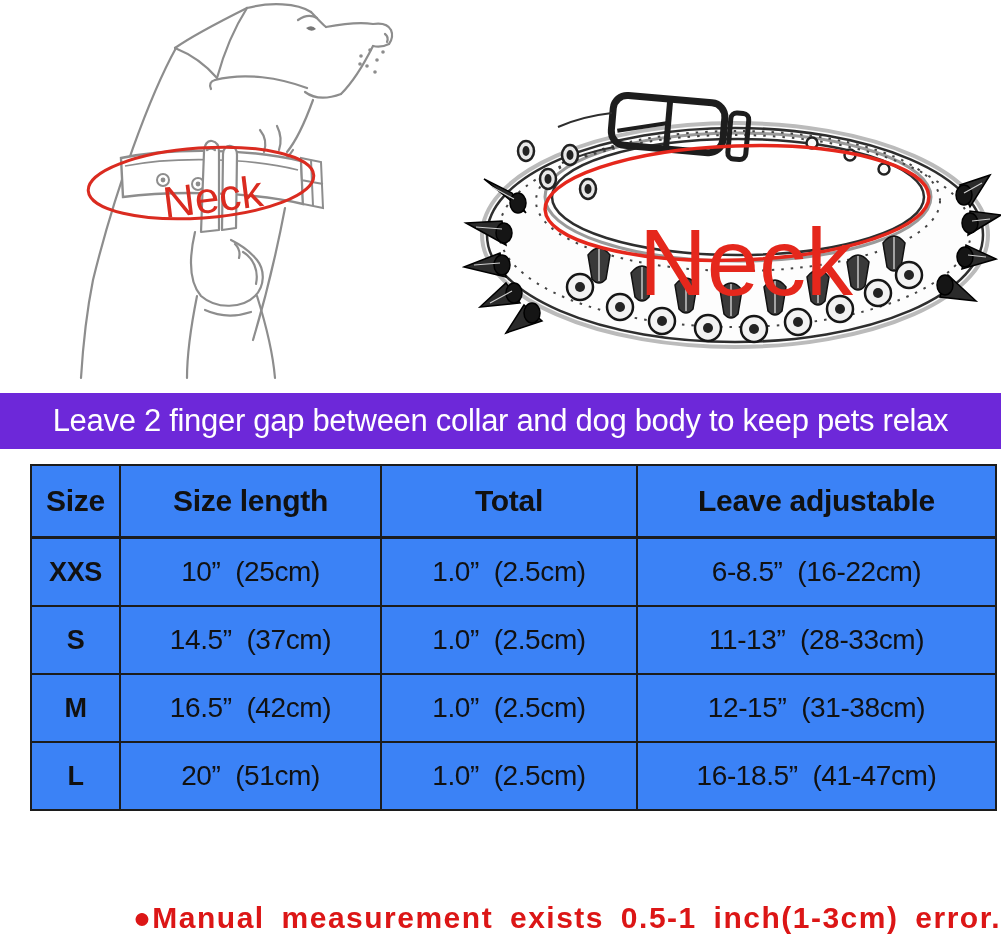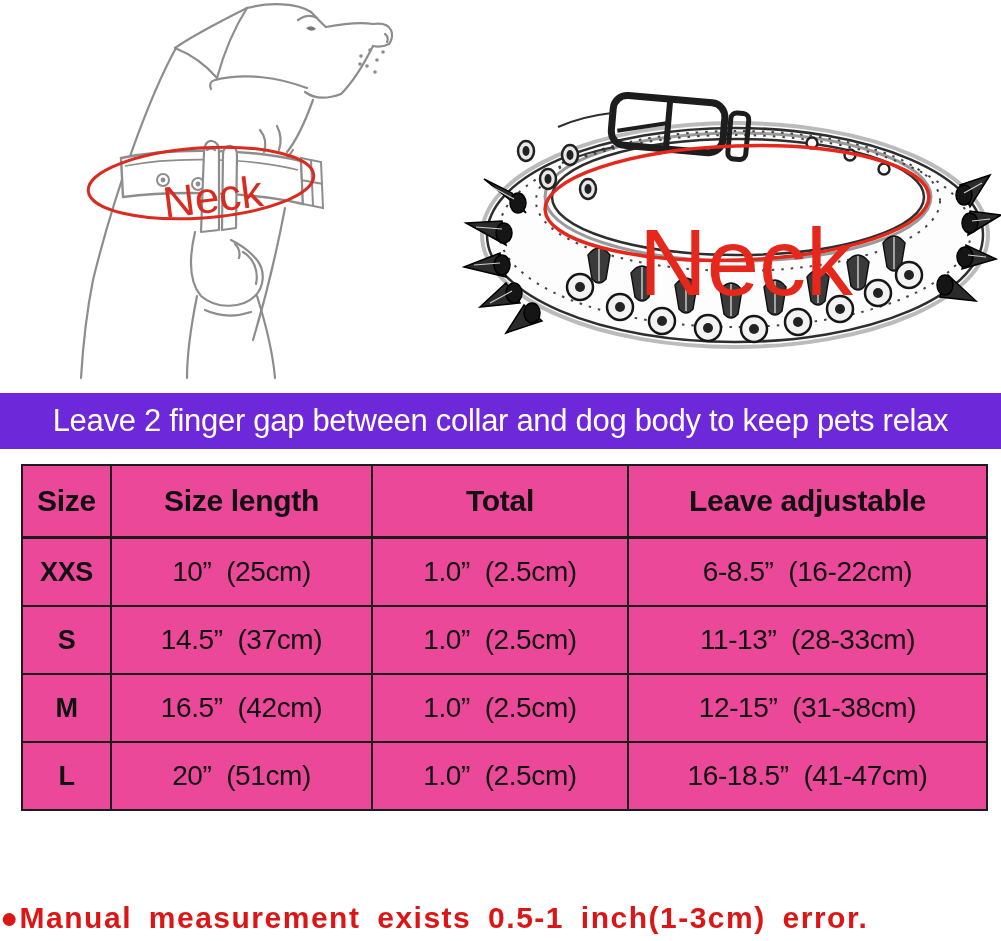--- a/index.html
+++ b/index.html
@@ -6,30 +6,30 @@
   .canvas{position:relative;width:1001px;height:941px;background:#ffffff;overflow:hidden;
           font-family:"Liberation Sans",sans-serif;}
   
   .dog-illustration{position:absolute;left:55px;top:0;width:410px;height:380px;}
   .collar-illustration{position:absolute;left:462px;top:55px;width:539px;height:325px;}
   
   .banner{position:absolute;left:0;top:377px;width:100%;height:56px;background:#6d28d9;
           display:flex;align-items:center;justify-content:center;margin-top:16px;}
   .banner-text{color:#ffffff;font-size:31px;letter-spacing:-0.3px;white-space:nowrap;font-weight:400;}
   
-  table.size-table{position:absolute;left:21px;top:464px;width:965px;border-collapse:collapse;
-          table-layout:fixed;background:#ec4899;}
+  table.size-table{position:absolute;left:30px;top:464px;width:965px;border-collapse:collapse;
+          table-layout:fixed;background:#3b82f6;}
   .size-table th,.size-table td{border:2px solid #1c1c1c;text-align:center;vertical-align:middle;
           color:#111;padding:0;overflow:hidden;}
   .size-table th{height:70px;font-size:30px;font-weight:bold;letter-spacing:-0.3px;
           border-bottom:3px solid #1c1c1c;}
   .size-table td{height:66px;font-size:28px;letter-spacing:-0.4px;}
   .size-table td.size-col{font-weight:bold;font-size:27px;}
   
-  .footnote{position:absolute;left:0;top:901px;width:100%;text-align:left;}
+  .footnote{position:absolute;left:0;top:901px;width:100%;text-align:right;}
   .footnote-text{color:#dc1616;font-weight:bold;font-size:30px;letter-spacing:1.5px;word-spacing:7px;white-space:nowrap;}
 </style>
 </head>
 <body>
 
 <div class="canvas">
 
   <svg class="dog-illustration" viewBox="0 0 410 380" xmlns="http://www.w3.org/2000/svg">
     <g stroke="#8d8d8d" stroke-width="2.2" fill="none" stroke-linecap="round" stroke-linejoin="round">
 

